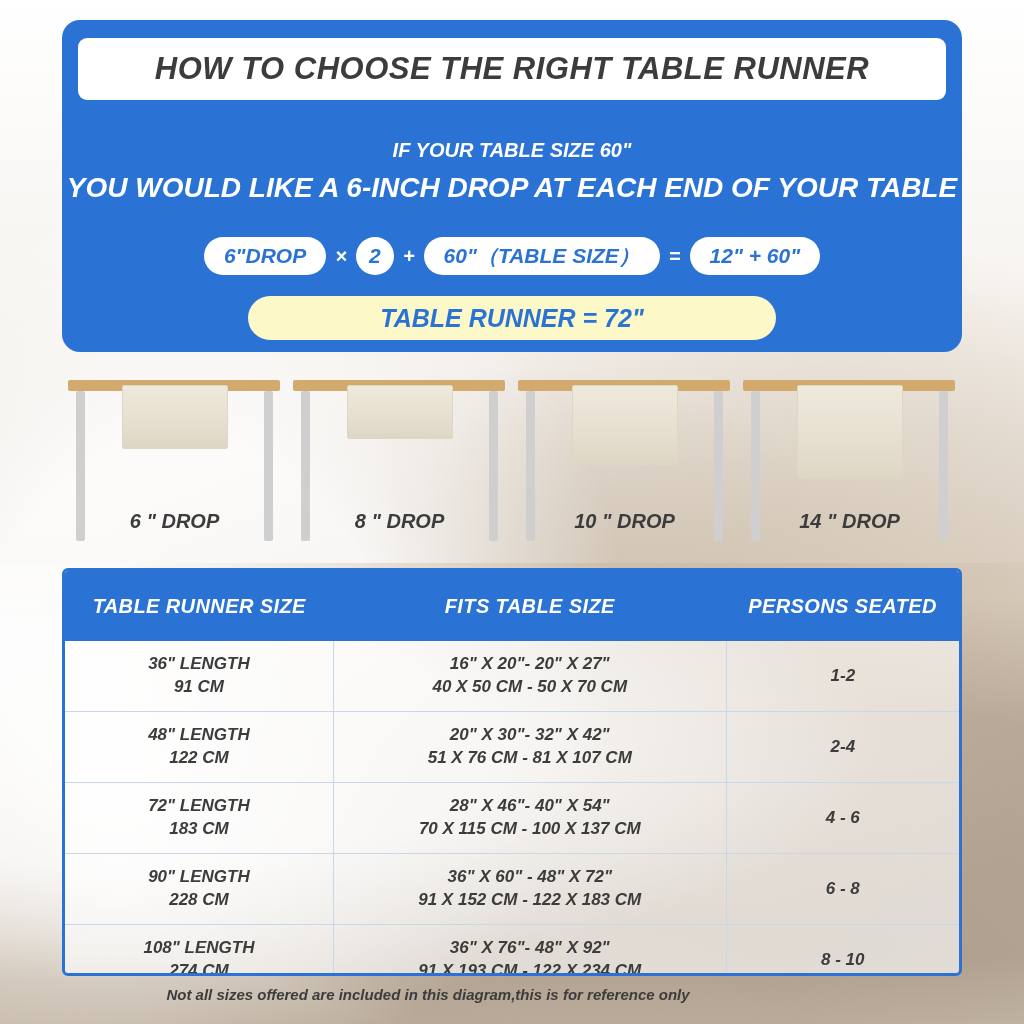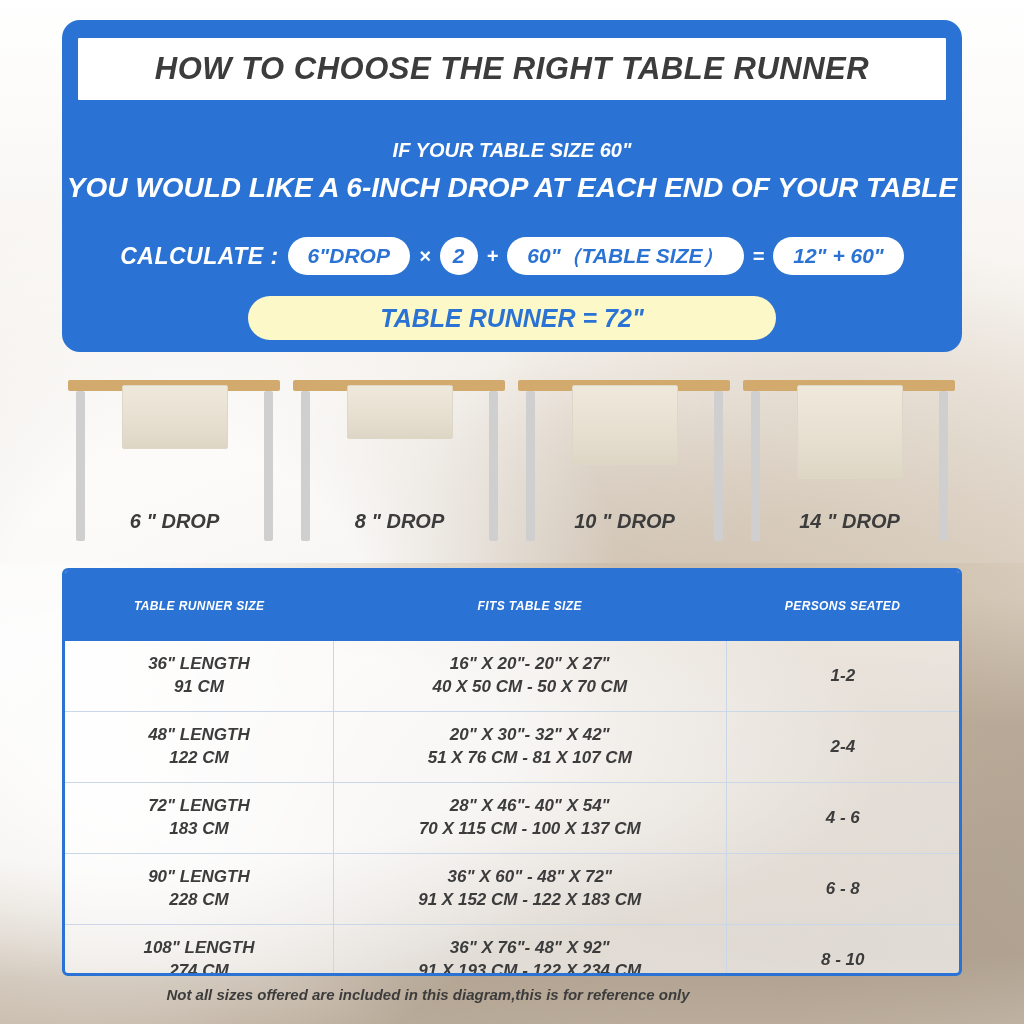--- a/index.html
+++ b/index.html
@@ -50,21 +50,21 @@
     background: #2a73d4;
     border-radius: 18px;
   }
   .title-pill {
     position: absolute;
     left: 16px;
     top: 18px;
     width: 868px;
     height: 62px;
     background: #ffffff;
-    border-radius: 1px;
+    border-radius: 9px;
     display: flex;
     align-items: center;
     justify-content: center;
   }
   .title-pill span {
     font-size: 31px;
     font-weight: bold;
     font-style: italic;
     color: #3c3c3c;
     letter-spacing: 0.5px;
@@ -216,21 +216,21 @@
     border-collapse: collapse;
     width: 100%;
     height: 100%;
     table-layout: fixed;
   }
   thead tr {
     background: #2a73d4;
   }
   thead th {
     color: #ffffff;
-    font-size: 12px;
+    font-size: 20px;
     font-weight: bold;
     font-style: italic;
     letter-spacing: .4px;
     height: 68px;
     text-align: center;
     white-space: nowrap;
   }
   tbody td {
     text-align: center;
     color: #3c3c3c;
@@ -269,21 +269,20 @@
   <div class="bg"></div>
 
   <div class="blue-panel">
     <div class="title-pill">
       <span>HOW TO CHOOSE THE RIGHT TABLE RUNNER</span>
     </div>
     <div class="sub1">IF YOUR TABLE SIZE 60"</div>
     <div class="sub2">YOU WOULD LIKE A 6-INCH DROP AT EACH END OF YOUR TABLE</div>
 
     <div class="calc-row">
-      <div class="calc-label">CALCULATE :</div>
       <div class="pill">6"DROP</div>
       <div class="op">×</div>
       <div class="pill round">2</div>
       <div class="op">+</div>
       <div class="pill">60"（TABLE SIZE）</div>
       <div class="op">=</div>
       <div class="pill">12" + 60"</div>
     </div>
 
     <div class="result-pill">

